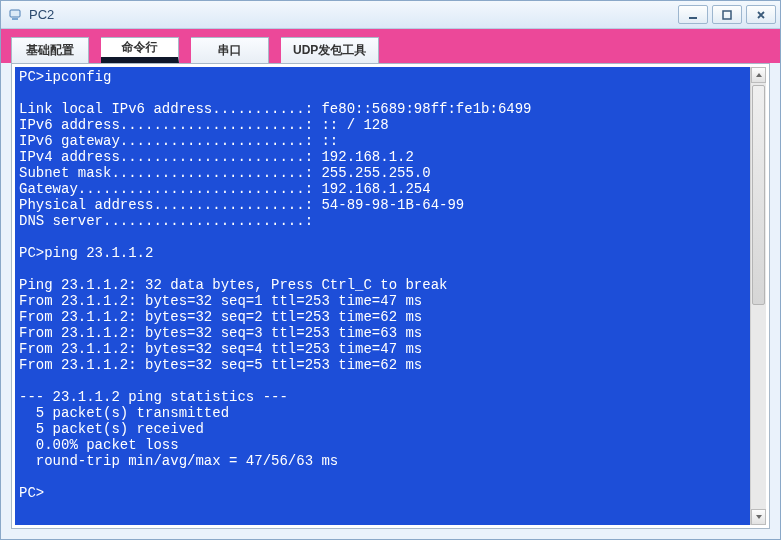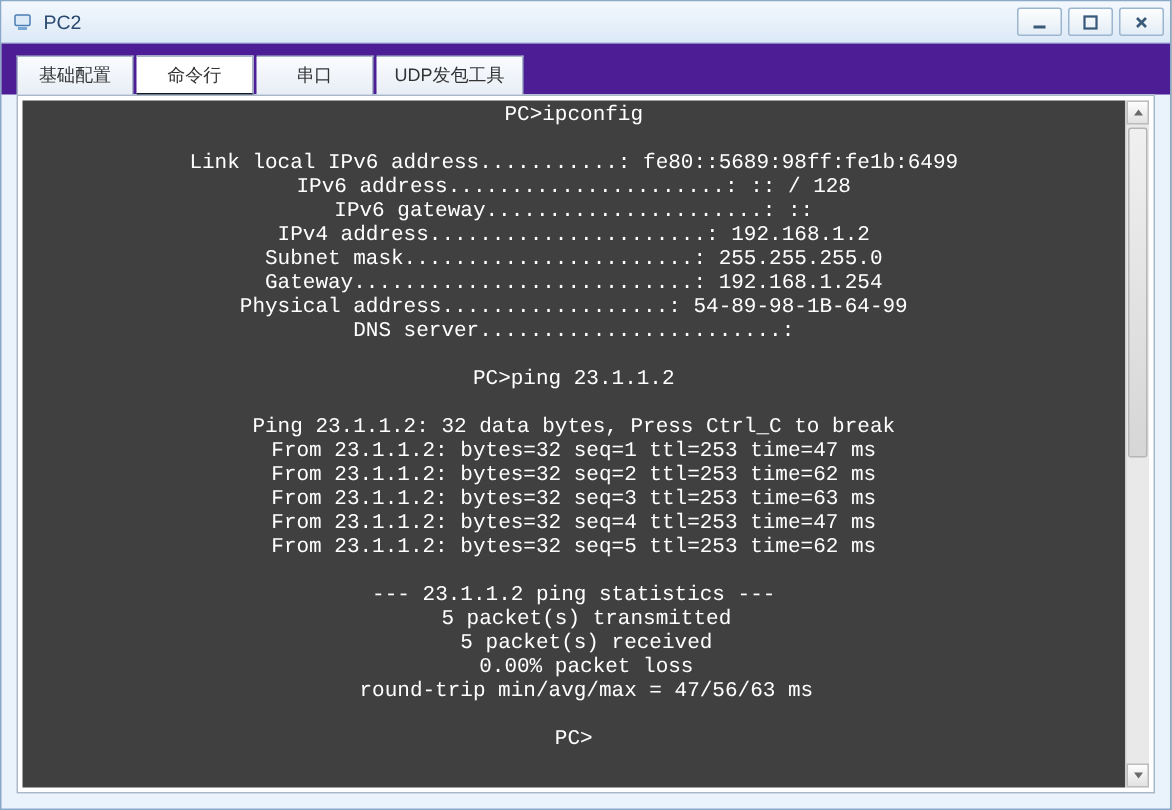--- a/index.html
+++ b/index.html
@@ -45,70 +45,70 @@
       display: flex;
       align-items: center;
       justify-content: center;
       color: #3a5a7a;
       cursor: pointer;
     }
     .winbtn svg { display: block; }
     .tabbar {
       padding: 8px 10px 0 10px;
       display: flex;
-      gap: 2px;
-      background: #4c1d95;
+      gap: 12px;
+      background: #ec4899;
+      font-weight: bold;
     }
     .tab {
       min-width: 78px;
       height: 26px;
       border: 1px solid #a8b8c8;
       border-bottom: none;
       background: linear-gradient(#fafcff, #e8eef5);
       display: flex;
       align-items: center;
       justify-content: center;
       font-size: 12px;
       color: #333;
       padding: 0 12px;
       margin-right: 0px;
       cursor: pointer;
       position: relative;
     }
     .tab + .tab { border-left: none; }
     .tab.active {
       background: #fff;
-      border-bottom: 1px solid #0f172a;
+      border-bottom: 6px solid #0f172a;
       z-index: 2;
     }
     .content-wrap {
       margin: 0 10px 10px 10px;
       flex: 1;
       border: 1px solid #a8b8c8;
       background: #fff;
       padding: 3px;
       display: flex;
       min-height: 0;
     }
     .terminal-wrap {
       flex: 1;
       display: flex;
       min-height: 0;
     }
     .terminal {
       flex: 1;
-      background: #404040;
+      background: #1d4ed8;
       color: #fff;
       font-family: "Courier New", Consolas, monospace;
       font-size: 14px;
       line-height: 16px;
       padding: 2px 4px 2px 4px;
       white-space: pre;
       overflow: hidden;
-      text-align: center;
     }
     .vscroll {
       width: 16px;
       background: #e9e9e9;
       border-left: 1px solid #cfcfcf;
       position: relative;
     }
     .vscroll .sbtn {
       height: 16px;
       width: 100%;

